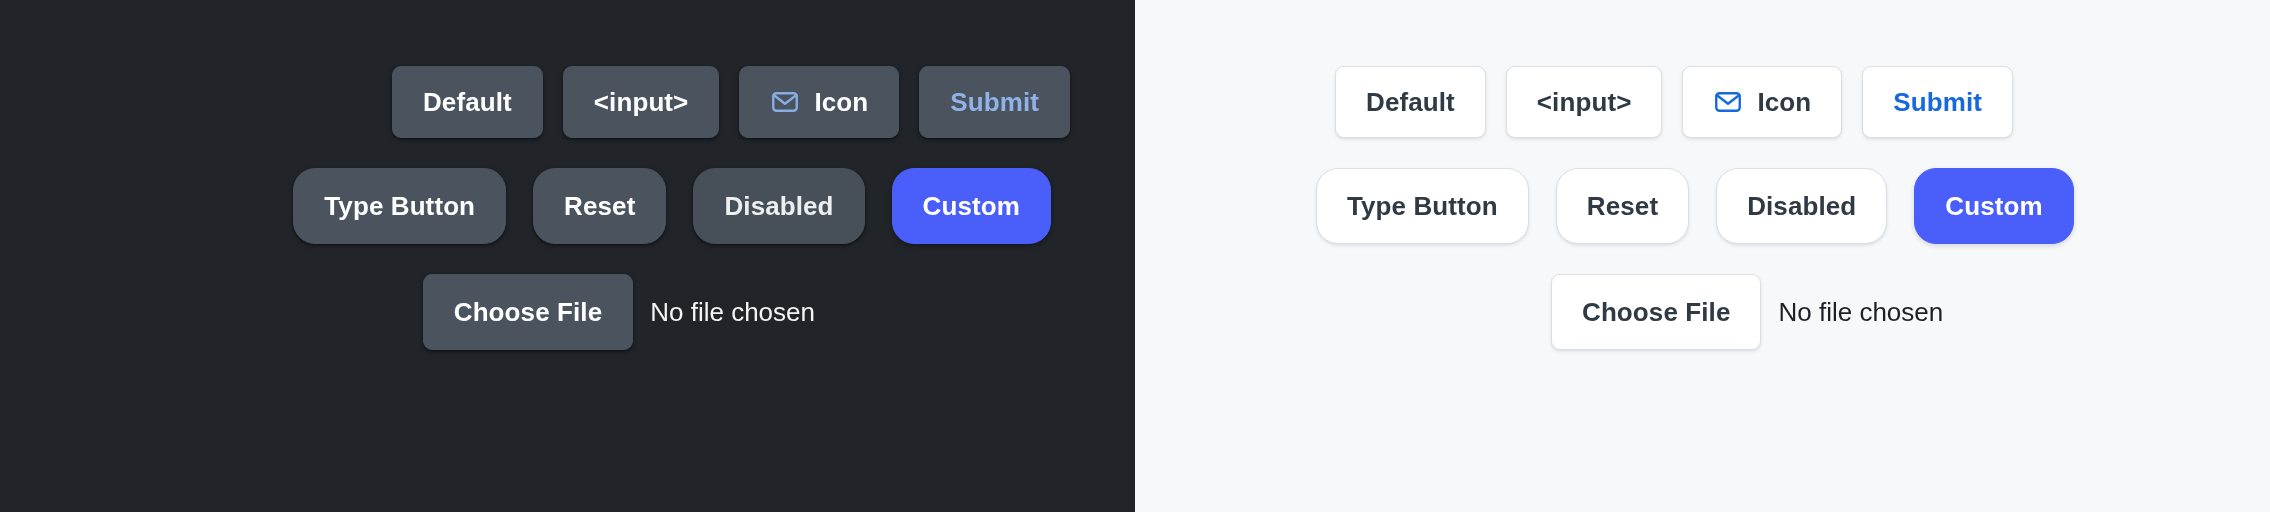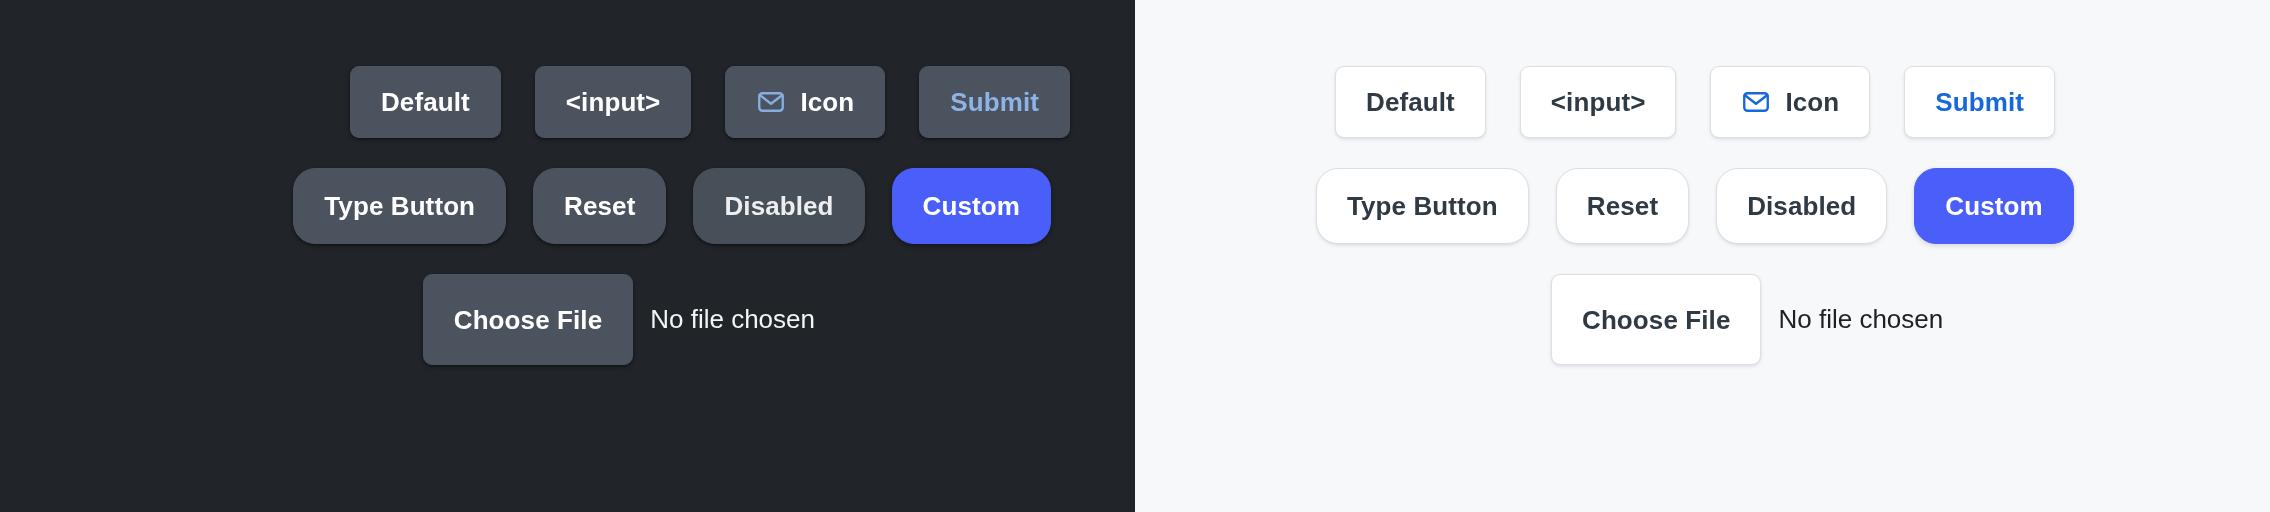--- a/index.html
+++ b/index.html
@@ -39,21 +39,21 @@
     background: #f6f8fa;
     align-items: flex-start;
     padding-left: 200px;
     padding-top: 66px;
   }
 
   .row {
     display: flex;
     align-items: center;
   }
-  .row-1 { gap: 34px; }
+  .row-1 { gap: 20px; }
   .row-2 { gap: 27px; margin-top: 30px; }
   .row-3 { margin-top: 30px; gap: 0; }
 
   .panel-dark .row-1 { margin-right: -340px; }
   .panel-dark .row-2 { margin-right: -321px; }
   .panel-dark .row-3 { margin-right: -85px; }
 
   .panel-light .row-1 { margin-left: 0px; }
   .panel-light .row-2 { margin-left: -19px; }
   .panel-light .row-3 { margin-left: 216px; }
@@ -70,21 +70,21 @@
     font-size: 26px;
     line-height: 1;
     letter-spacing: 0.1px;
     white-space: nowrap;
     cursor: pointer;
     border: 1px solid transparent;
     user-select: none;
   }
   .btn-sm { height: 72px; padding: 0 30px; }
   .btn-md { height: 76px; padding: 0 30px; border-radius: 22px; }
-  .btn-file { height: 91px; padding: 0 30px; justify-content: flex-end; }
+  .btn-file { height: 76px; padding: 0 30px; justify-content: flex-end; }
 
   
   .panel-dark .btn {
     background: #4b535e;
     color: #ffffff;
     border-color: #4b535e;
     box-shadow: 0 2px 4px rgba(0,0,0,0.34), 0 1px 2px rgba(0,0,0,0.28);
   }
   .panel-dark .btn.is-submit { color: #8fb3e6; }
   .panel-dark .btn.is-disabled {

